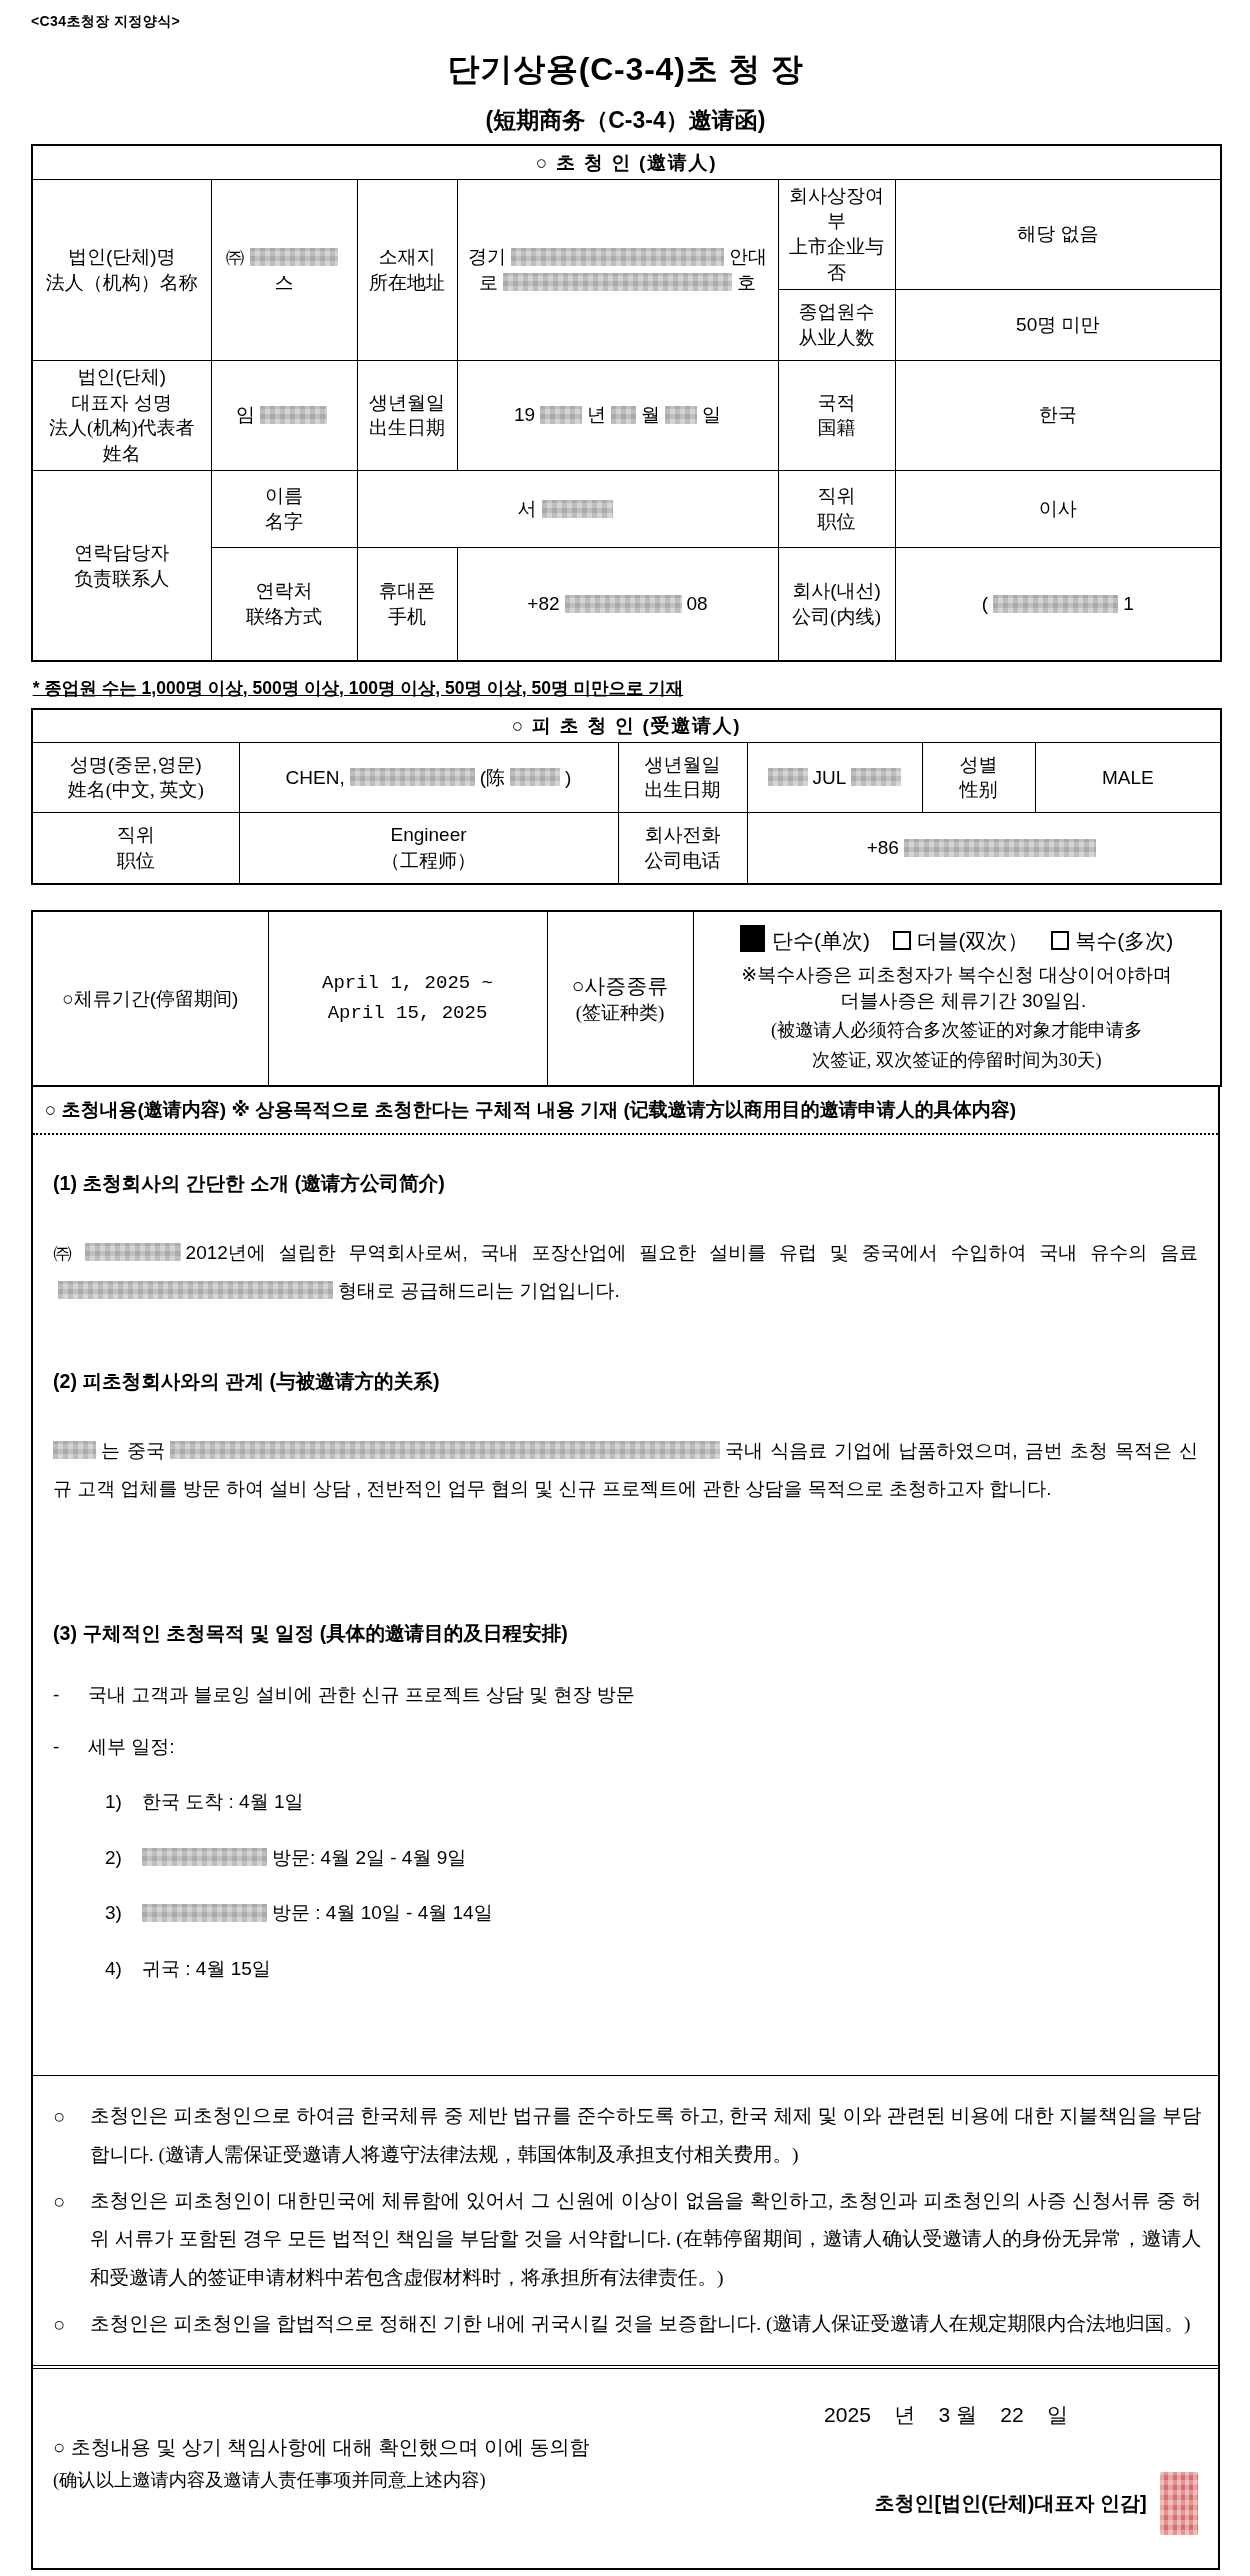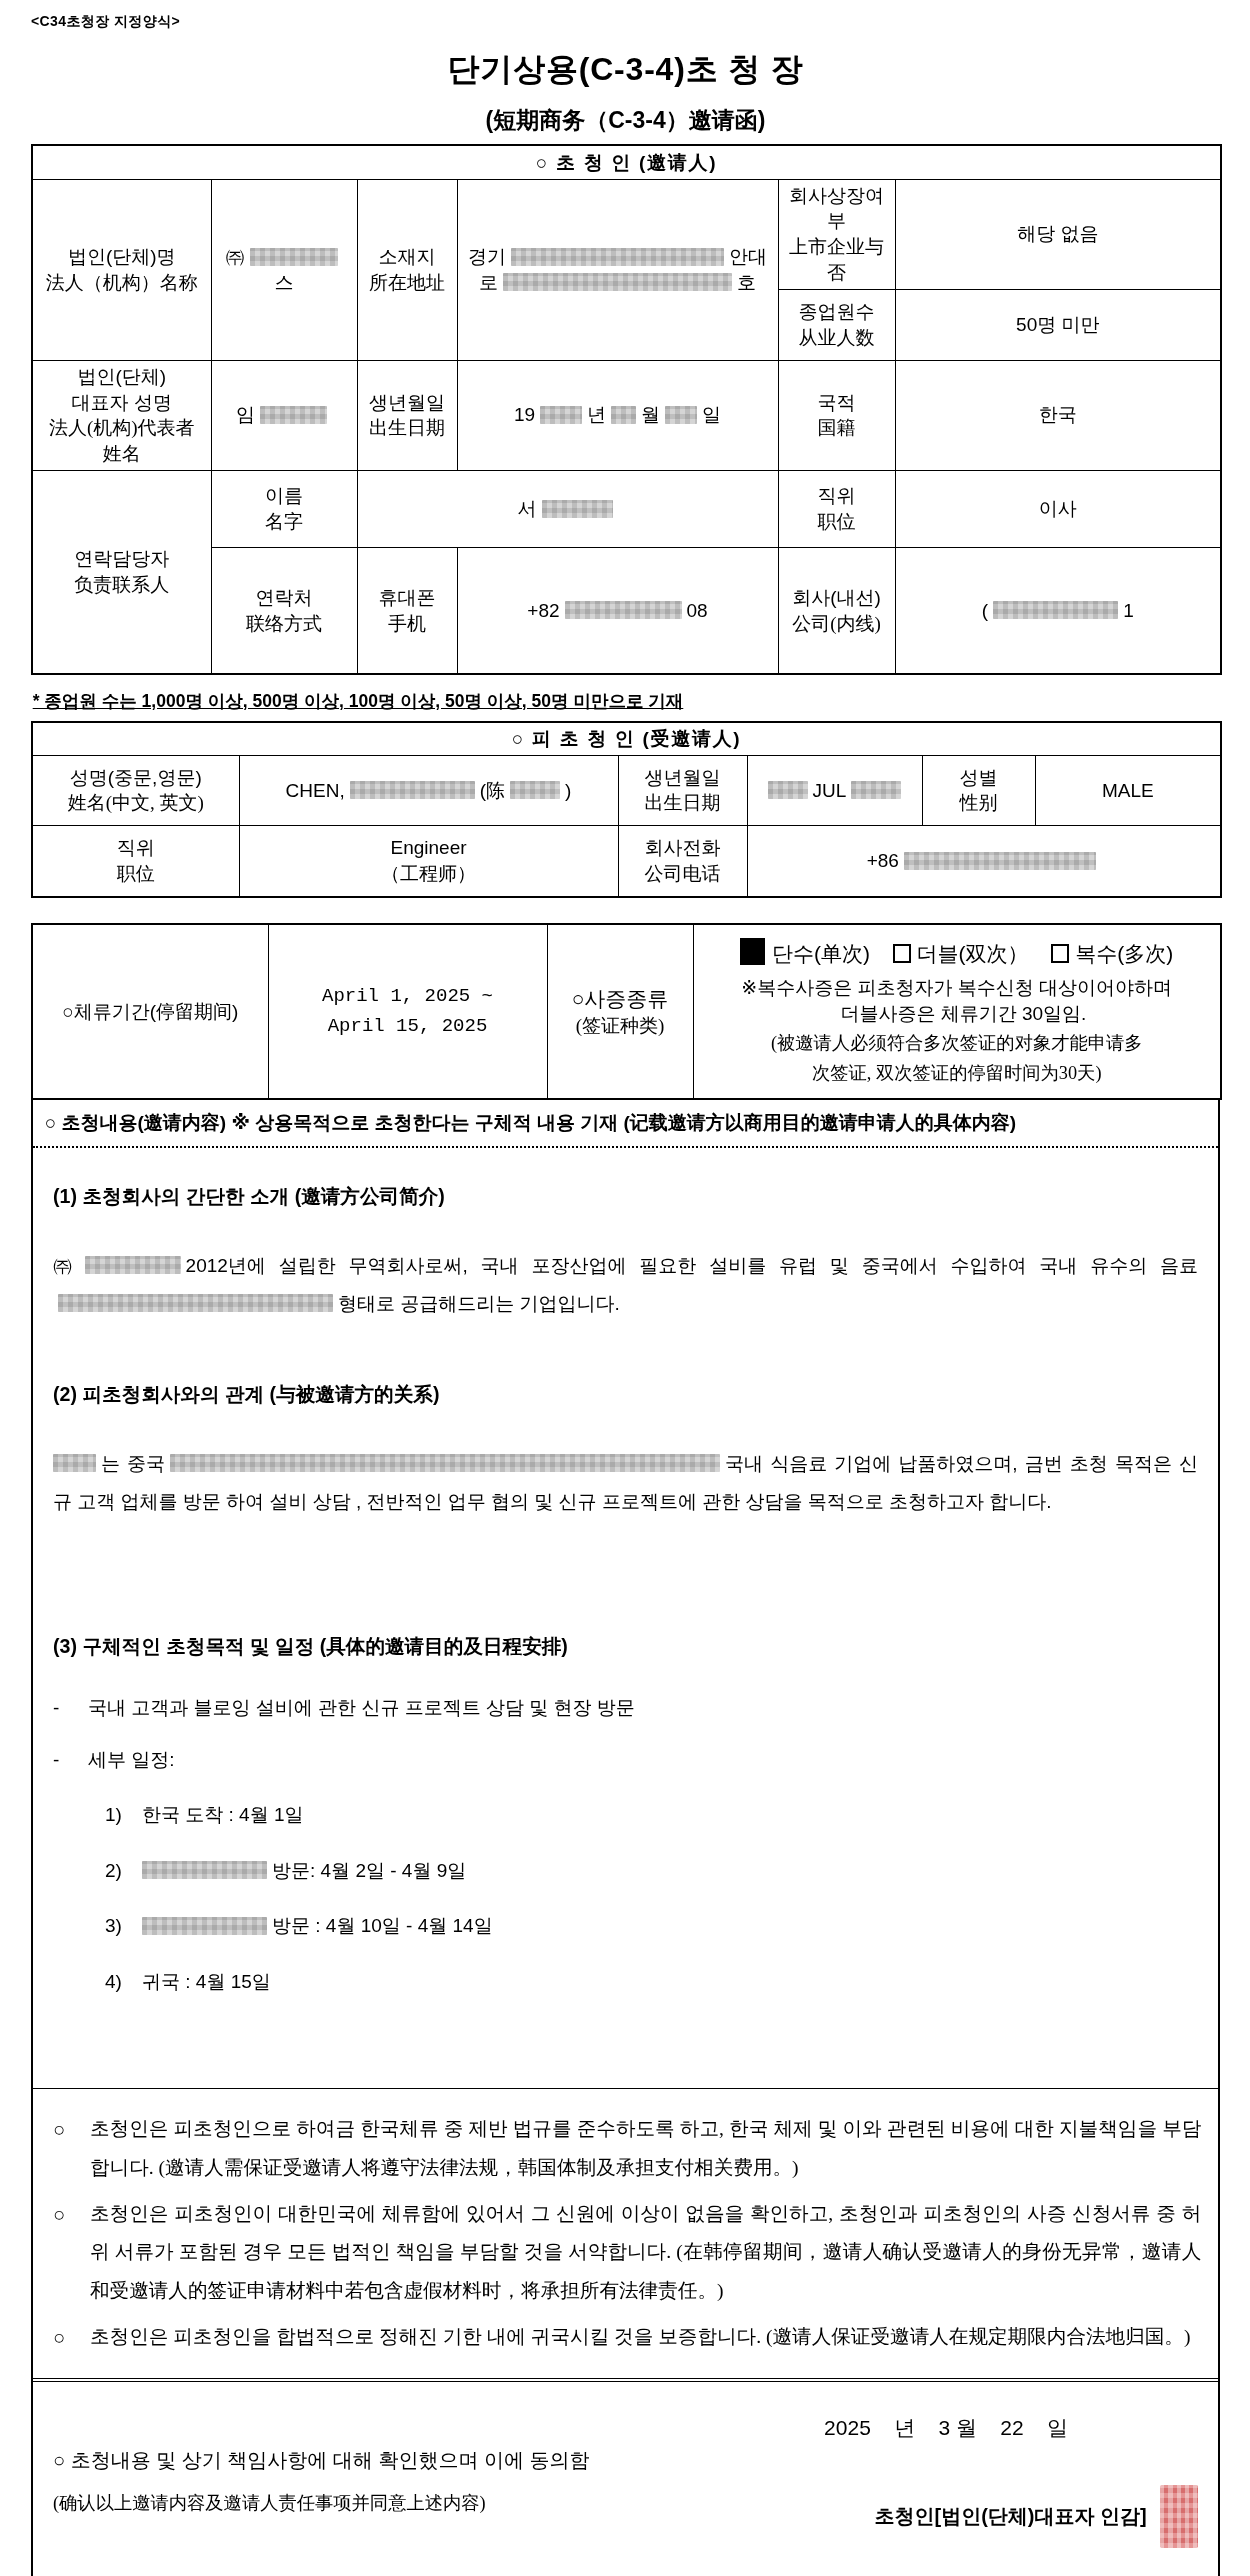--- a/index.html
+++ b/index.html
@@ -50,21 +50,21 @@
   .num-item .n { display:inline-block; width:37px; }
 
   .rules { border-top:1.7px solid #000; padding:13.3px 16.7px 22px 16.7px; }
   .rule-item { display:flex; font-size:19.6px; line-height:1.95; margin-top:8.3px; }
   .rule-item .marker { width:37px; flex:none; padding-left:3.3px; }
   .rule-item .txt { text-align:justify;font-family:Liberation Serif, serif; }
 
   .agree { border-top:4.2px double #000; display:flex; padding:28px 20px 33px 20px; }
   .agree-left { width:56%; }
   .agree-ko { font-size:20px; margin-top:37px; }
-  .agree-zh { font-size:18.3px; margin-top:16px; font-family:"Liberation Serif","DejaVu Serif",serif; }
+  .agree-zh { font-size:18.3px; margin-top:6px; font-family:"Liberation Serif","DejaVu Serif",serif; }
   .agree-right { width:44%; }
   .agree-date { font-size:21px; text-align:center; white-space:pre; margin-top:3.3px; }
   .agree-sign-row { display:flex; align-items:center; justify-content:flex-end; margin-top:43px; gap:13.3px; }
   .agree-signer { font-size:20px; font-weight:800; }
   .seal { width:38px; height:63px; flex:none; border-radius:1.7px;
           background:
             repeating-linear-gradient(90deg, rgba(255,255,255,0.38) 0 4.2px, rgba(255,255,255,0) 4.2px 8.3px),
             repeating-linear-gradient(0deg, #e59494 0 5px, #d76e6e 5px 10px); }
 </style>
 </head>
@@ -151,21 +151,21 @@
       </td>
       <td colspan="2">
         <span>서</span><span class="rd" style="width:71px"></span>
       </td>
       <td>
         <span class="lbl-ko">직위</span>
         <span class="lbl-zh">职位</span>
       </td>
       <td>이사</td>
     </tr>
-    <tr style="height:127px">
+    <tr style="height:114px">
       <td>
         <span class="lbl-ko">연락처</span>
         <span class="lbl-zh">联络方式</span>
       </td>
       <td>
         <span class="lbl-ko">휴대폰</span>
         <span class="lbl-zh">手机</span>
       </td>
       <td class="val-left">
         <span>+82</span><span class="rd" style="width:117px"></span><span>08</span>

